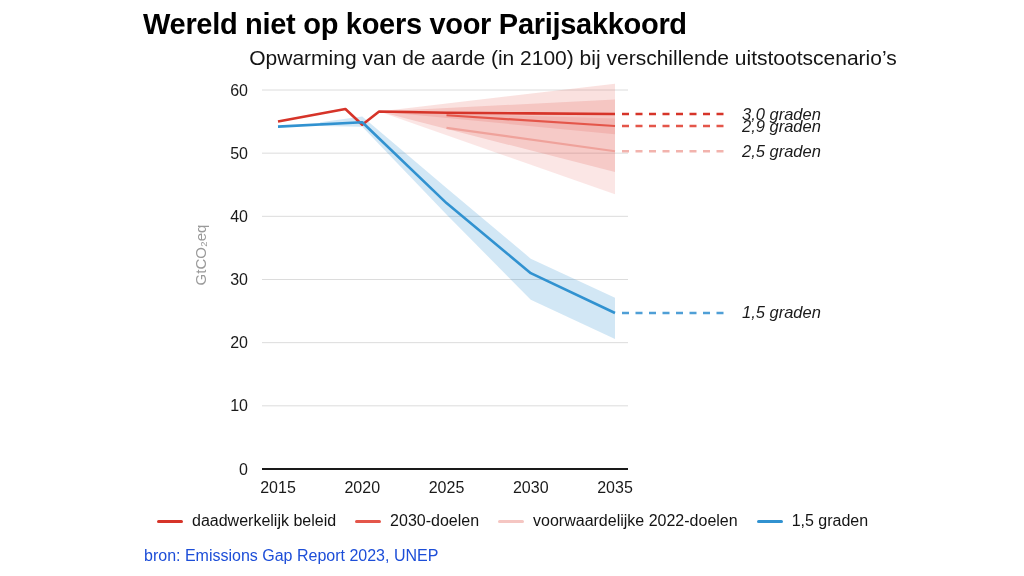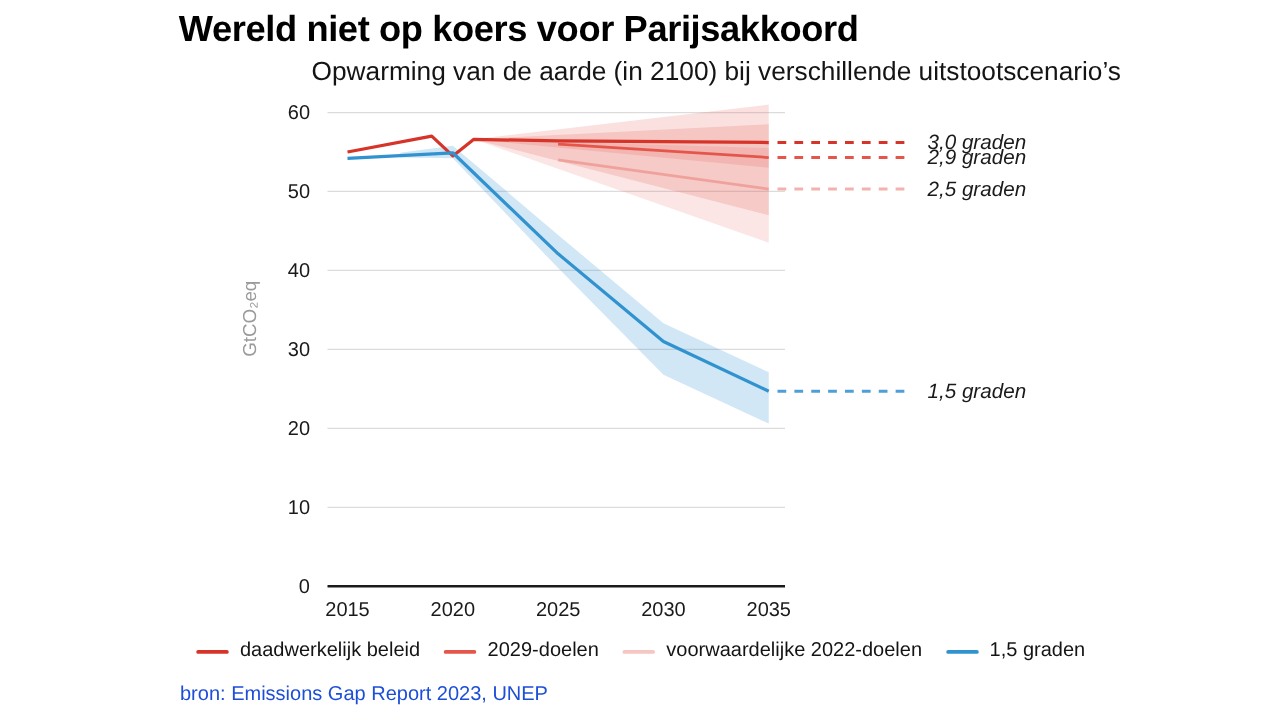--- a/index.html
+++ b/index.html
@@ -94,21 +94,21 @@
 
   <div class="ylabel">GtCO₂eq</div>
 
   <div class="legend" id="legend">
       <div class="legend-item">
         <span class="legend-swatch" style="background: rgb(214, 52, 41);"></span>
         <span class="legend-label">daadwerkelijk beleid</span>
       </div>
       <div class="legend-item">
         <span class="legend-swatch" style="background: rgb(228, 86, 74);"></span>
-        <span class="legend-label">2029-doelen</span>
+        <span class="legend-label">2030-doelen</span>
       </div>
       <div class="legend-item">
         <span class="legend-swatch" style="background: rgb(245, 198, 194);"></span>
         <span class="legend-label">voorwaardelijke 2022-doelen</span>
       </div>
       <div class="legend-item">
         <span class="legend-swatch" style="background: rgb(49, 146, 208);"></span>
         <span class="legend-label">1,5 graden</span>
       </div>
     </div>

